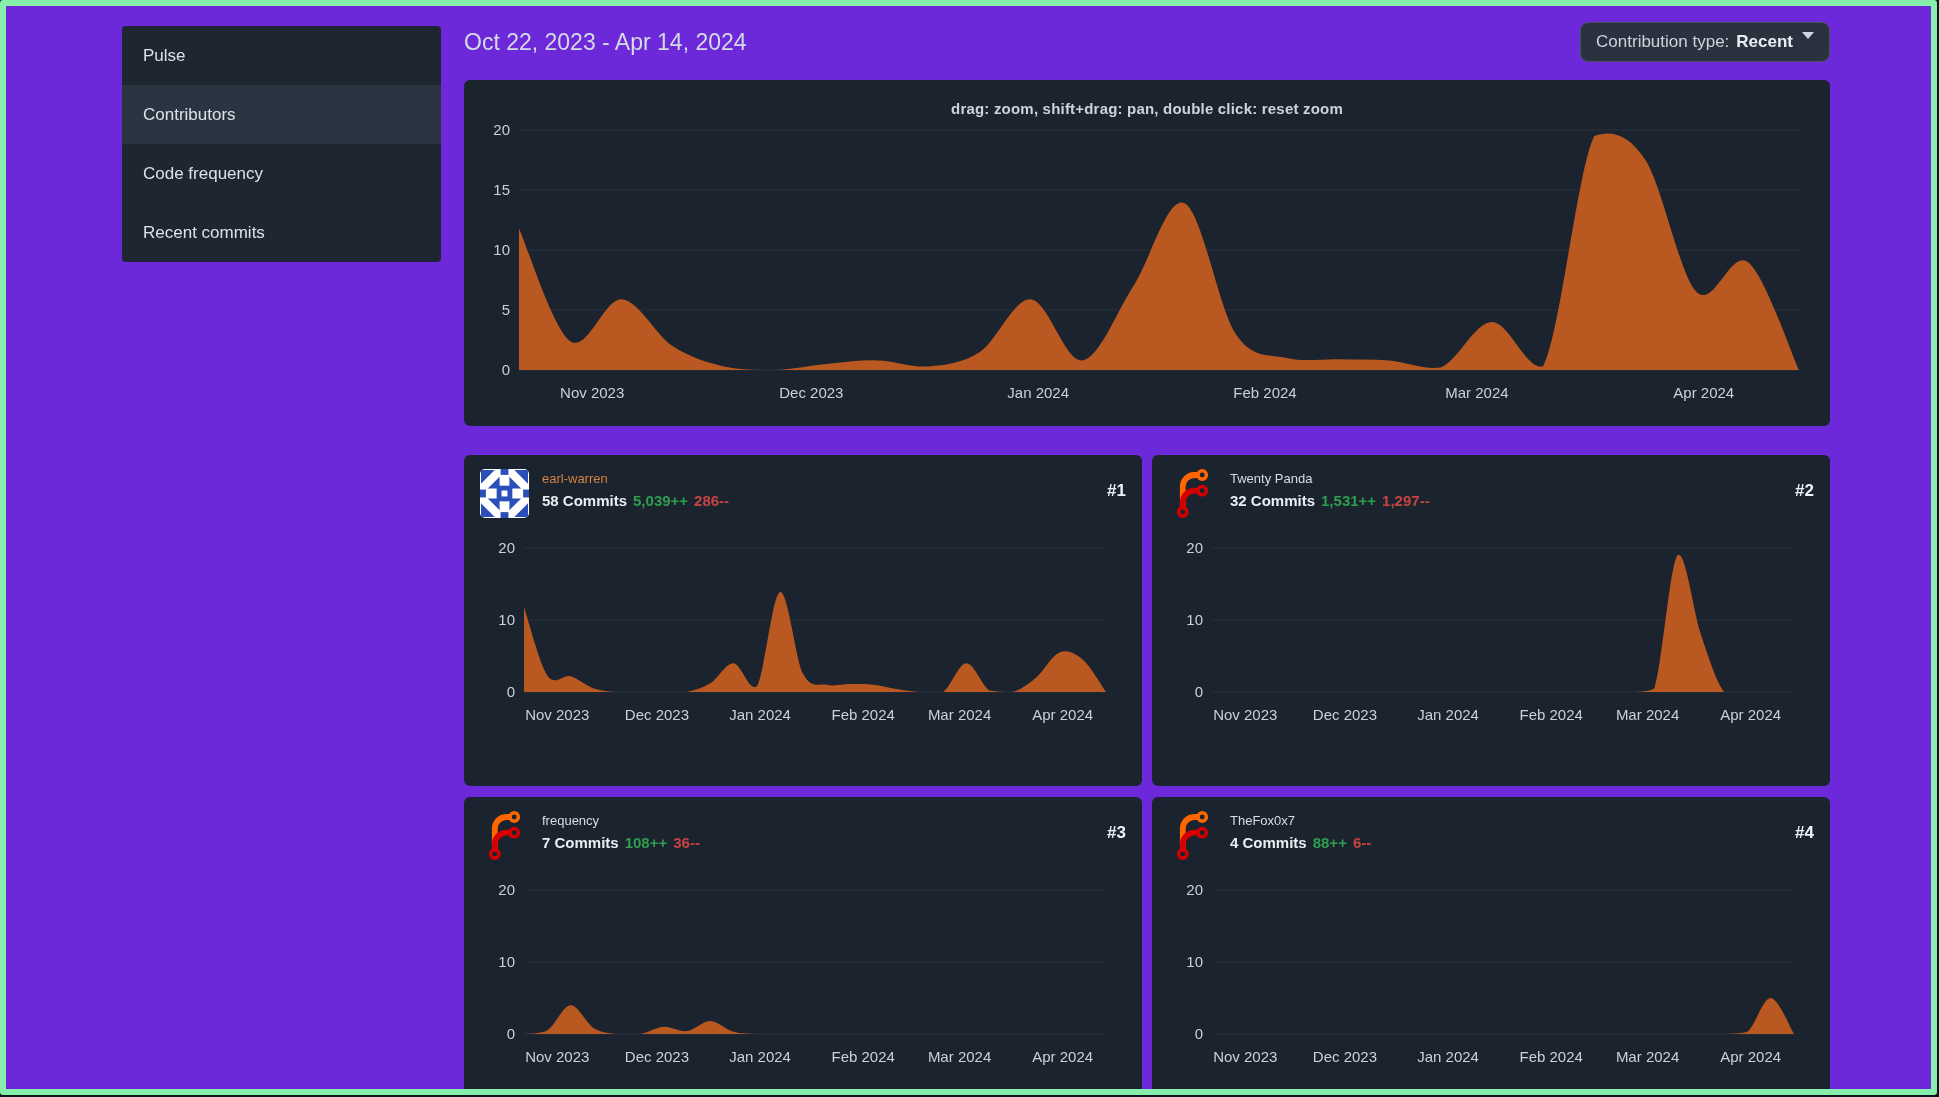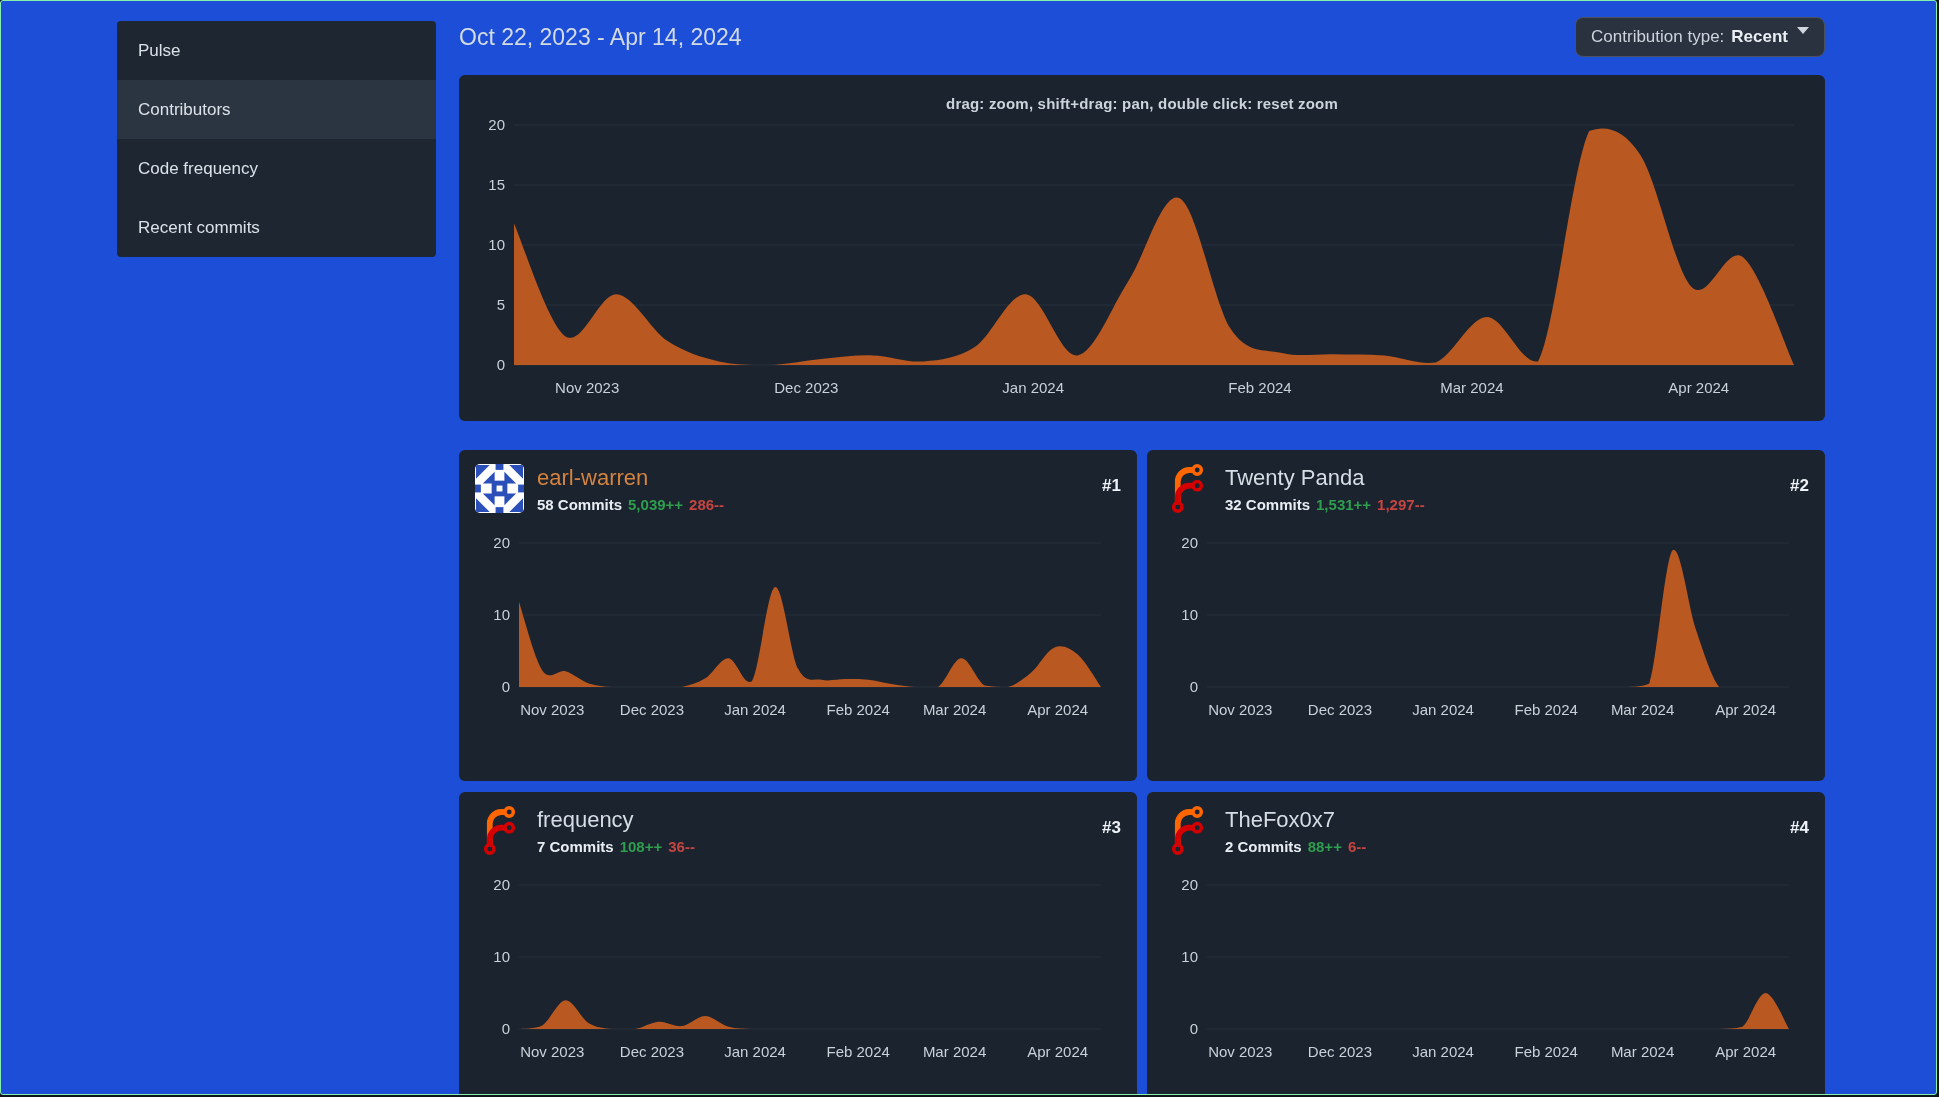--- a/index.html
+++ b/index.html
@@ -1,17 +1,17 @@
 <!DOCTYPE html>
 <html><head>
 <meta charset="utf-8">
 <style>
   html,body{margin:0;padding:0;background:#0e141b;}
   body{width:1939px;height:1097px;overflow:hidden;font-family:"Liberation Sans","DejaVu Sans",sans-serif;}
-  .app{position:relative;width:1937px;height:1095px;background:#1d4ed8;border:1px solid #86efac;border-radius:3px;overflow:hidden;box-sizing:border-box;}
+  .app{position:relative;width:1937px;height:1095px;background:#6d28d9;border:6px solid #86efac;border-radius:3px;overflow:hidden;box-sizing:border-box;}
 
   
   .sidebar{position:absolute;left:116px;top:20px;width:319px;background:#1d2631;border-radius:4px;overflow:hidden;}
   .sidebar-item{height:59px;display:flex;align-items:center;padding:0 21px;font-size:17px;color:#dbe1e8;cursor:pointer;box-sizing:border-box;}
   .sidebar-item.active{background:#2b3542;}
 
   
   .content{position:absolute;left:458px;top:0;width:1366px;}
   .content-header{display:flex;justify-content:space-between;align-items:center;margin-top:14px;height:44px;}
   .date-range{font-size:23px;font-weight:400;color:#d3dbe4;margin:0;}
@@ -26,21 +26,21 @@
   .plot-large{width:1356px;height:300px;}
   .plot-small{width:646px;height:202px;margin-top:16px;}
   .plot svg{display:block;font-family:inherit;}
 
   .cards-grid{display:grid;grid-template-columns:678px 678px;gap:11px 10px;margin-top:29px;}
   .contrib-card{height:331px;box-sizing:border-box;padding:14px 16px 0;}
   .contrib-header{display:flex;align-items:flex-start;gap:13px;}
   .avatar{width:49px;height:49px;border-radius:5px;overflow:hidden;flex:none;}
   .avatar svg{display:block;width:49px;height:49px;}
   .who{flex:1;min-width:0;}
-  .name{font-size:22px;color:#d6dde5;text-decoration:none;display:inline-block;margin-top:1px;}
+  .name{font-size:13px;color:#d6dde5;text-decoration:none;display:inline-block;margin-top:1px;}
   .name.link{color:#d5833e;cursor:pointer;}
   .stats{margin-top:5px;font-size:15px;font-weight:700;color:#e9eef3;}
   .stats .add{color:#2f9e4f;margin-left:6px;}
   .stats .del{color:#c64540;margin-left:6px;}
   .rank{font-size:17px;font-weight:700;color:#eef2f6;padding-top:12px;}
 </style>
 </head>
 <body>
 
 <div class="app">
@@ -229,21 +229,21 @@
                 <path stroke="#d40000" stroke-width="25" d="M58 168v-30a50 50 0 0 1 50-50h20"></path>
                 <circle stroke="#ff6600" stroke-width="15" cx="142" cy="20" r="18"></circle>
                 <circle stroke="#d40000" stroke-width="15" cx="142" cy="88" r="18"></circle>
                 <circle stroke="#d40000" stroke-width="15" cx="58" cy="180" r="18"></circle>
               </g>
             </svg>
           </span>
           <div class="who">
             <span class="name">TheFox0x7</span>
             <div class="stats">
-              <span>2 Commits</span><span class="add">88++</span><span class="del">6--</span>
+              <span>4 Commits</span><span class="add">88++</span><span class="del">6--</span>
             </div>
           </div>
           <div class="rank">#4</div>
         </header>
         <div class="plot plot-small">
             <svg width="646" height="202">
               <line x1="44" x2="626" y1="158" y2="158" stroke="#28313c" stroke-width="1"></line>
               <text x="35" y="163" text-anchor="end" font-size="15" fill="#c9d1d9">0</text>
               <line x1="44" x2="626" y1="86" y2="86" stroke="#28313c" stroke-width="1"></line>
               <text x="35" y="91" text-anchor="end" font-size="15" fill="#c9d1d9">10</text>

